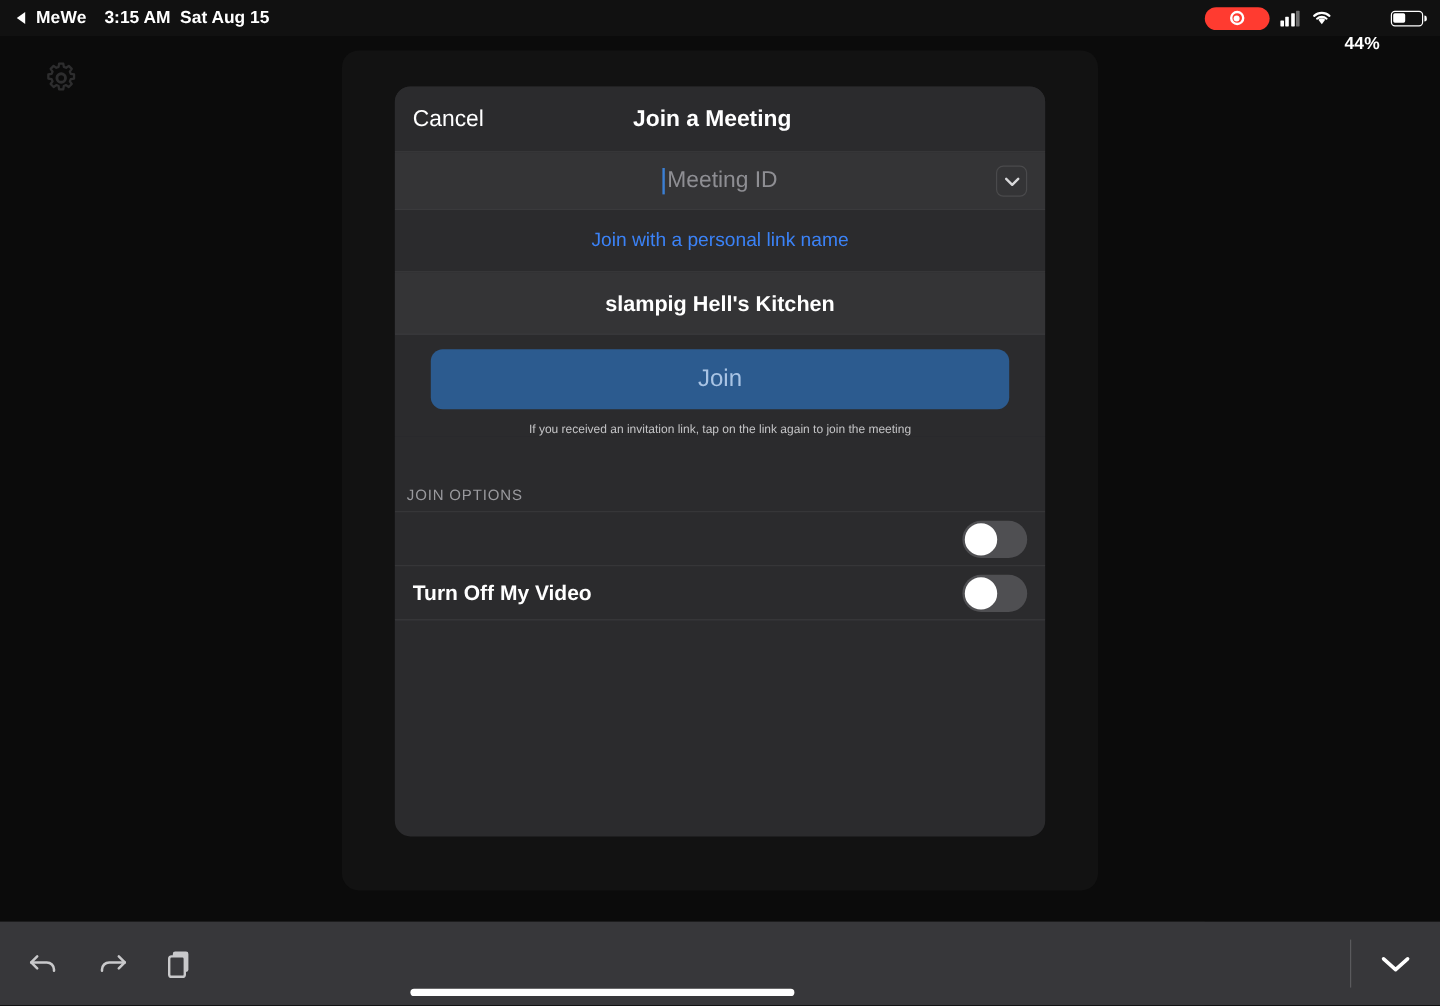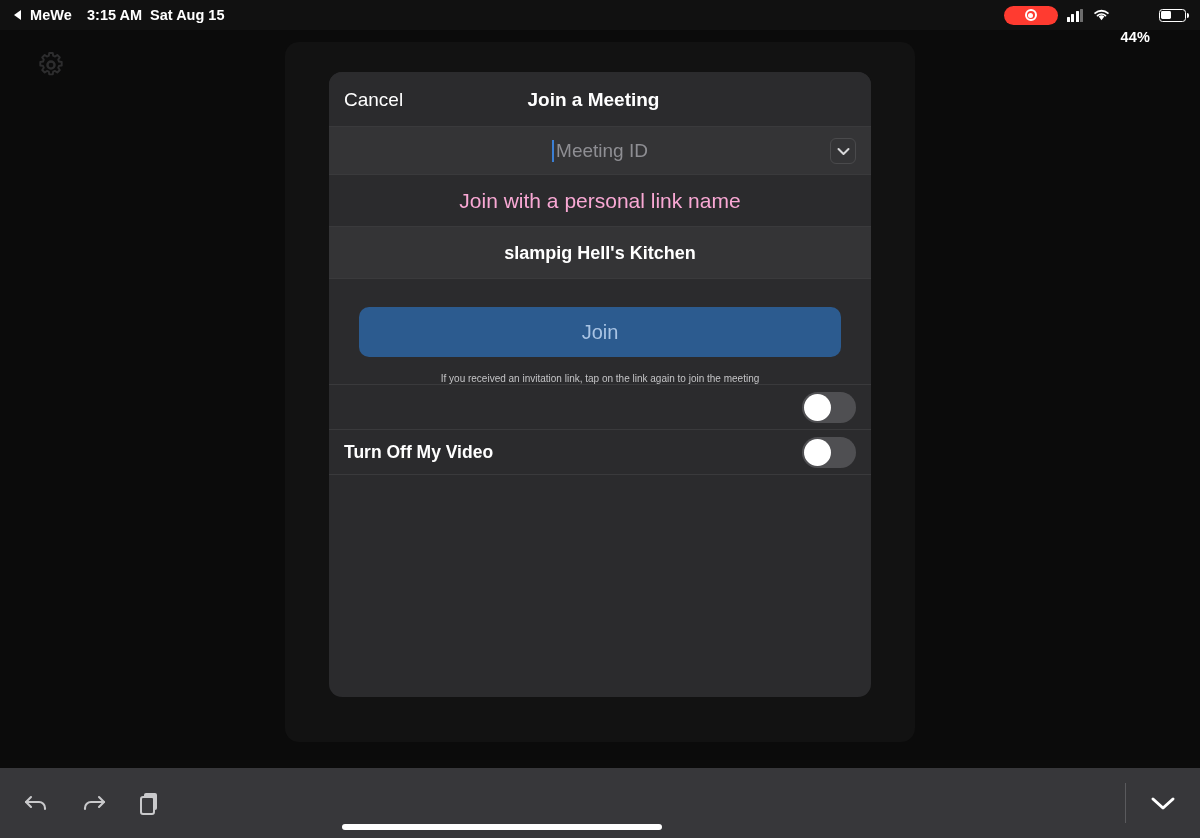--- a/index.html
+++ b/index.html
@@ -172,21 +172,21 @@
     display: flex; align-items: center; justify-content: center;
     cursor: pointer;
   }
 
   
   .row-personal {
     height: 52px;
     background: #2b2b2d;
     justify-content: center;
   }
-  .link-blue { color: #f9a8d4; font-size: 21px; cursor: pointer; text-align: center; }
+  .link-blue { color: #3b82f6; font-size: 16px; cursor: pointer; text-align: center; }
 
   
   .row-name {
     height: 52px;
     background: #343436;
     justify-content: center;
   }
   .name-text { color: #ffffff; font-size: 18px; font-weight: bold; }
 
   
@@ -194,21 +194,21 @@
     background: #2b2b2d;
     padding: 12px 30px 0 30px;
   }
   .join-btn {
     width: 482px; height: 50px;
     background: #2c5b8f;
     border-radius: 10px;
     display: flex; align-items: center; justify-content: center;
     color: #a9c4e4; font-size: 20px;
     cursor: pointer;
-    margin: 16px auto;
+    margin: 0 auto;
   }
   .join-hint {
     margin-top: 12px;
     text-align: center;
     color: #c4c4c6; font-size: 10px;
   }
 
   
   .opt-header {
     height: 62px;
@@ -347,20 +347,23 @@
       <span class="name-text">slampig Hell's Kitchen</span>
     </div>
 
     <div class="join-block">
       <div class="join-btn">
         <span>Join</span>
       </div>
       <div class="join-hint">If you received an invitation link, tap on the link again to join the meeting</div>
     </div>
 
+    <div class="opt-header">
+      <span>JOIN OPTIONS</span>
+    </div>
     <div class="opt-sep-top"></div>
 
     <div class="row row-toggle row-sep">
       <div class="switch">
         <div class="knob"></div>
       </div>
     </div>
 
     <div class="row row-toggle row-sep">
       <span class="toggle-label">Turn Off My Video</span>

